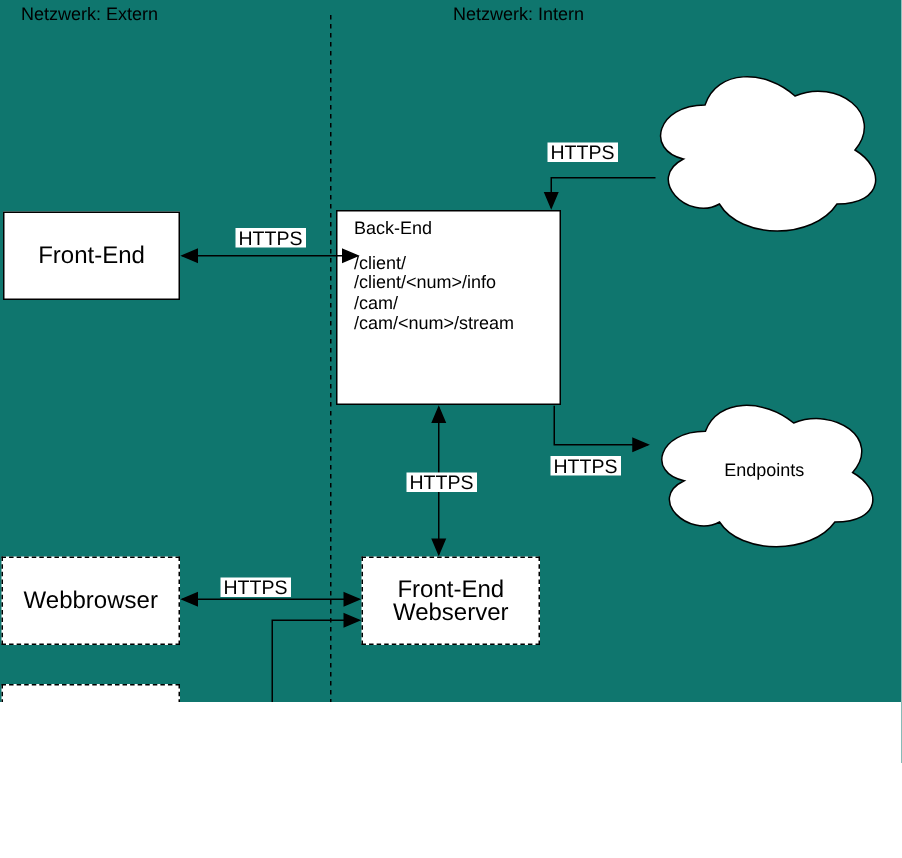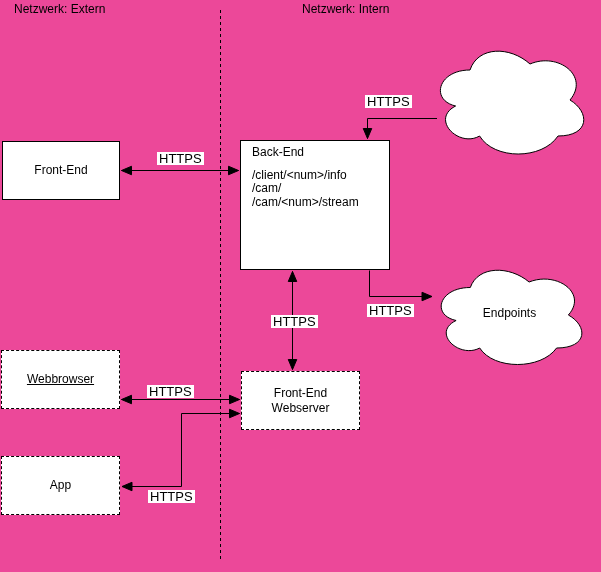--- a/index.html
+++ b/index.html
@@ -1,50 +1,50 @@
 <!DOCTYPE html>
 <html><head>
 <meta charset="utf-8">
 <style>
   html, body { margin: 0; padding: 0; background: #ffffff; }
   .canvas {
     position: relative;
     width: 601px;
-    height: 572px;
-    background: #ec4899;
+    height: 468px;
+    background: #0f766e;
     font-family: "Liberation Sans", sans-serif;
     color: #000000;
     overflow: hidden;
   }
   .zone-label {
     position: absolute;
     font-size: 12px;
     line-height: 15px;
     white-space: nowrap;
   }
   .node {
     position: absolute;
     box-sizing: border-box;
     background: #ffffff;
     display: flex;
     flex-direction: column;
     align-items: center;
     justify-content: center;
     text-align: center;
-    font-size: 12px;
+    font-size: 16px;
     line-height: 15px;
   }
   .solid  { border: 1px solid #000000; }
   .dashed { border: 1px dashed #000000; }
   .backend {
     position: absolute;
     box-sizing: border-box;
     background: #ffffff;
     border: 1px solid #000000;
-    left: 240px; top: 140px; width: 150px; height: 130px;
+    left: 224px; top: 140px; width: 150px; height: 130px;
     padding: 4px 11px;
     font-size: 12px;
   }
   .backend .title { line-height: 15px; margin-bottom: 9px; }
   .backend .ep    { line-height: 13.4px; white-space: pre; }
   svg.overlay {
     position: absolute;
     left: 0; top: 0;
     pointer-events: none;
   }
@@ -81,26 +81,27 @@
 
   <div class="zone-label" style="left:14px; top:2px;">Netzwerk: Extern</div>
   <div class="zone-label" style="left:302px; top:2px;">Netzwerk: Intern</div>
 
   <div class="node solid" style="left:2px; top:141px; width:118px; height:59px;">
     <span>Front-End</span>
   </div>
 
   <div class="backend">
     <div class="title">Back-End</div>
+    <div class="ep">/client/</div>
     <div class="ep">/client/&lt;num&gt;/info</div>
     <div class="ep">/cam/</div>
     <div class="ep">/cam/&lt;num&gt;/stream</div>
   </div>
 
-  <div class="node dashed" style="left:1px; top:350px; width:119px; height:59px;text-decoration:underline;">
+  <div class="node dashed" style="left:1px; top:371px; width:119px; height:59px;">
     <span>Webbrowser</span>
   </div>
 
   <div class="node dashed" style="left:1px; top:456px; width:119px; height:59px;">
     <span>App</span>
   </div>
 
   <div class="node dashed" style="left:241px; top:371px; width:119px; height:59px;">
     <span>Front-End</span>
     <span>Webserver</span>

